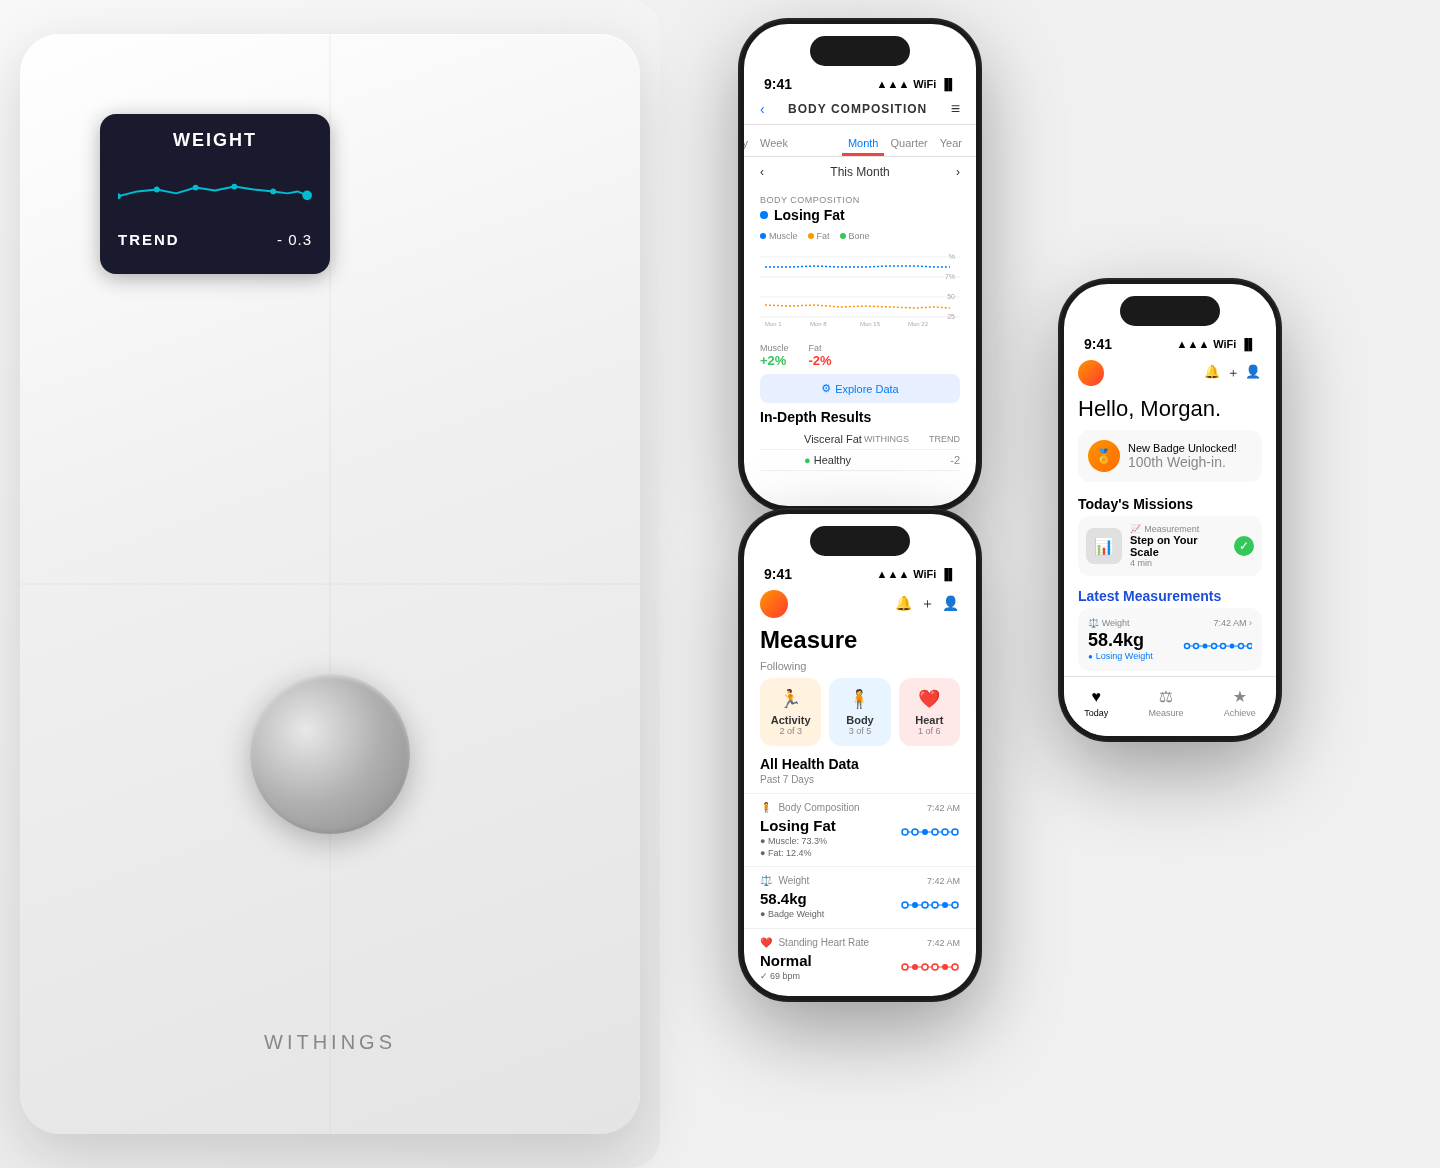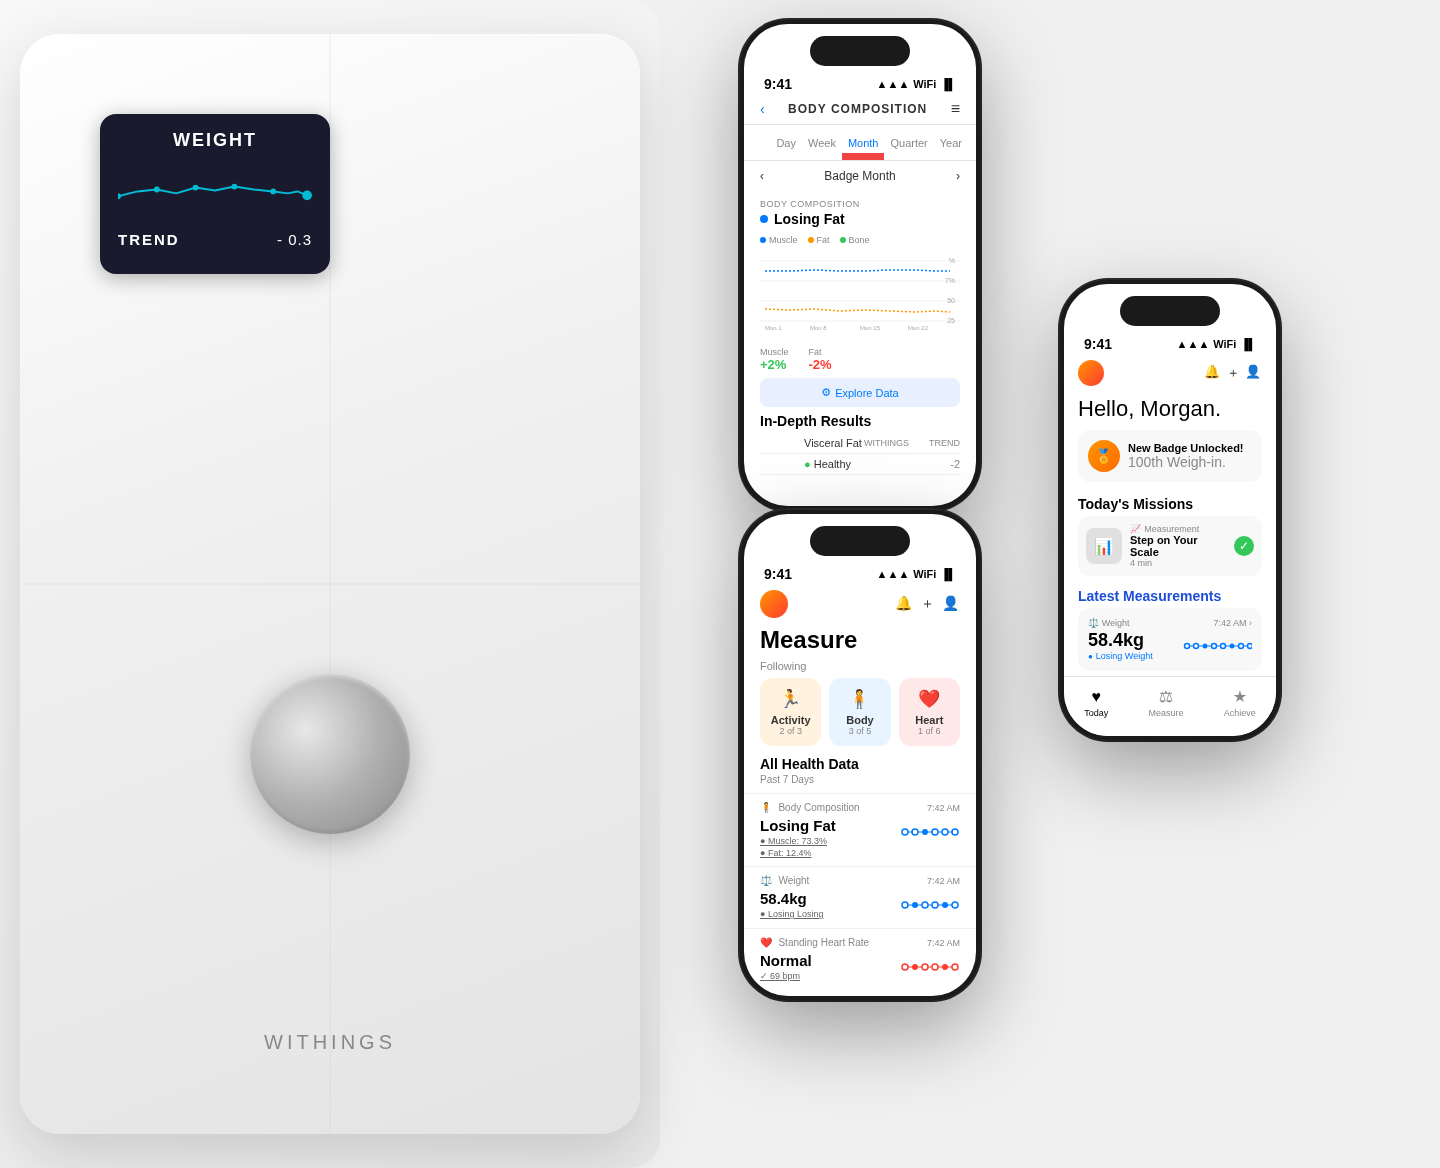--- a/index.html
+++ b/index.html
@@ -224,21 +224,21 @@
 
     .bc-tabs {
       display: flex;
       justify-content: flex-end;
       padding: 8px 8px 0;
       border-bottom: 0.5px solid #e0e0e0;
       font-size: 11px;
     }
 
     .bc-tab { padding: 4px 6px; color: #888; cursor: pointer; }
-    .bc-tab.active { color: #007aff; border-bottom: 7px solid #ef4444; }
+    .bc-tab.active { color: #007aff; border-bottom: 3px solid #ef4444; margin-left: 48px; }
 
     .bc-period {
       display: flex;
       justify-content: space-between;
       align-items: center;
       padding: 8px 16px;
       font-size: 12px;
       color: #333;
       font-weight: 500;
     }
@@ -381,21 +381,21 @@
       align-items: center;
       gap: 6px;
       font-size: 10px;
       color: #888;
     }
 
     .health-row-time { font-size: 9px; color: #888; }
 
     .health-row-main { font-size: 15px; font-weight: 700; color: #000; }
 
-    .health-row-details { font-size: 9px; color: #666; margin-top: 2px; text-decoration: underline; }
+    .health-row-details { font-size: 9px; color: #666; margin-top: 2px; }
 
     
     .morgan-header {
       display: flex;
       justify-content: space-between;
       align-items: center;
       padding: 0 14px 6px;
     }
 
     .morgan-avatar {
@@ -422,21 +422,21 @@
       width: 32px; height: 32px;
       border-radius: 50%;
       background: linear-gradient(135deg, #ff9500, #ff6b00);
       display: flex;
       align-items: center;
       justify-content: center;
       color: white;
       font-size: 14px;
     }
 
-    .badge-text-title { font-size: 11px; font-weight: 700; color: #000; }
+    .badge-text-title { font-size: 11px; font-weight: 400; color: #000; }
     .badge-text-sub { font-size: 14px; color: #888; }
 
     .missions-title { font-size: 14px; font-weight: 700; color: #000; padding: 6px 14px 4px; }
 
     .mission-card {
       margin: 0 14px 8px;
       background: #f8f8f8;
       border-radius: 12px;
       padding: 8px;
       display: flex;
@@ -583,21 +583,21 @@
       <div class="bc-tabs">
         <span class="bc-tab">Day</span>
         <span class="bc-tab">Week</span>
         <span class="bc-tab active">Month</span>
         <span class="bc-tab">Quarter</span>
         <span class="bc-tab">Year</span>
       </div>
 
       <div class="bc-period">
         <span>‹</span>
-        <span>Badge Month</span>
+        <span>This Month</span>
         <span>›</span>
       </div>
 
       <div class="bc-content">
         <div class="bc-label">BODY COMPOSITION</div>
         <div class="bc-status">
           <div class="status-dot"></div>
           <span class="bc-status-text">Losing Fat</span>
         </div>
 
@@ -758,21 +758,21 @@
         <div class="health-row-header">
           <div class="health-row-icon-title">
             <span>⚖️</span>
             <span>Weight</span>
           </div>
           <span class="health-row-time">7:42 AM</span>
         </div>
         <div style="display:flex;justify-content:space-between;align-items:flex-start;">
           <div>
             <div class="health-row-main">58.4kg</div>
-            <div class="health-row-details">● Losing Losing</div>
+            <div class="health-row-details">● Badge Weight</div>
           </div>
           <svg width="60" height="30" viewBox="0 0 60 30">
             <circle cx="5" cy="15" r="3" fill="none" stroke="#007aff" stroke-width="1.5"></circle>
             <circle cx="15" cy="15" r="3" fill="#007aff"></circle>
             <circle cx="25" cy="15" r="3" fill="none" stroke="#007aff" stroke-width="1.5"></circle>
             <circle cx="35" cy="15" r="3" fill="none" stroke="#007aff" stroke-width="1.5"></circle>
             <circle cx="45" cy="15" r="3" fill="#007aff"></circle>
             <circle cx="55" cy="15" r="3" fill="none" stroke="#007aff" stroke-width="1.5"></circle>
             <line x1="8" y1="15" x2="12" y2="15" stroke="#007aff" stroke-width="1"></line>
             <line x1="18" y1="15" x2="22" y2="15" stroke="#007aff" stroke-width="1"></line>

